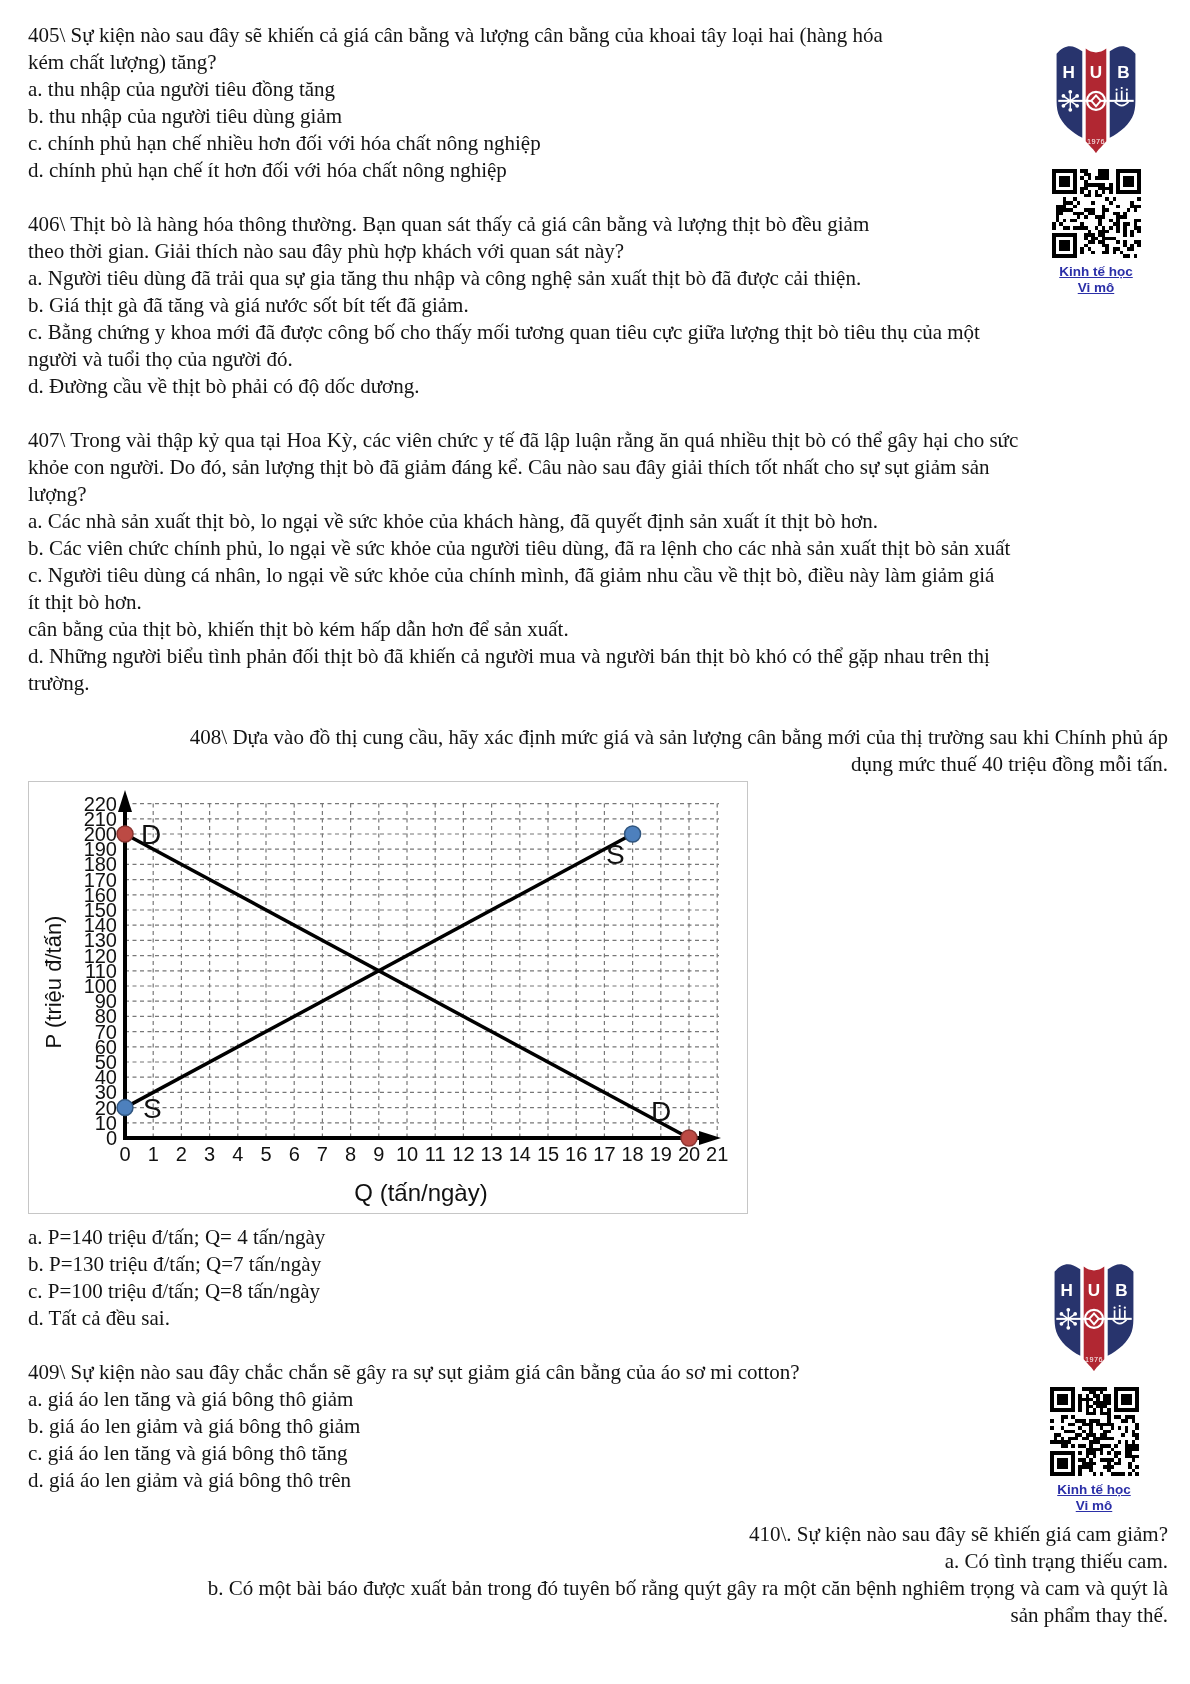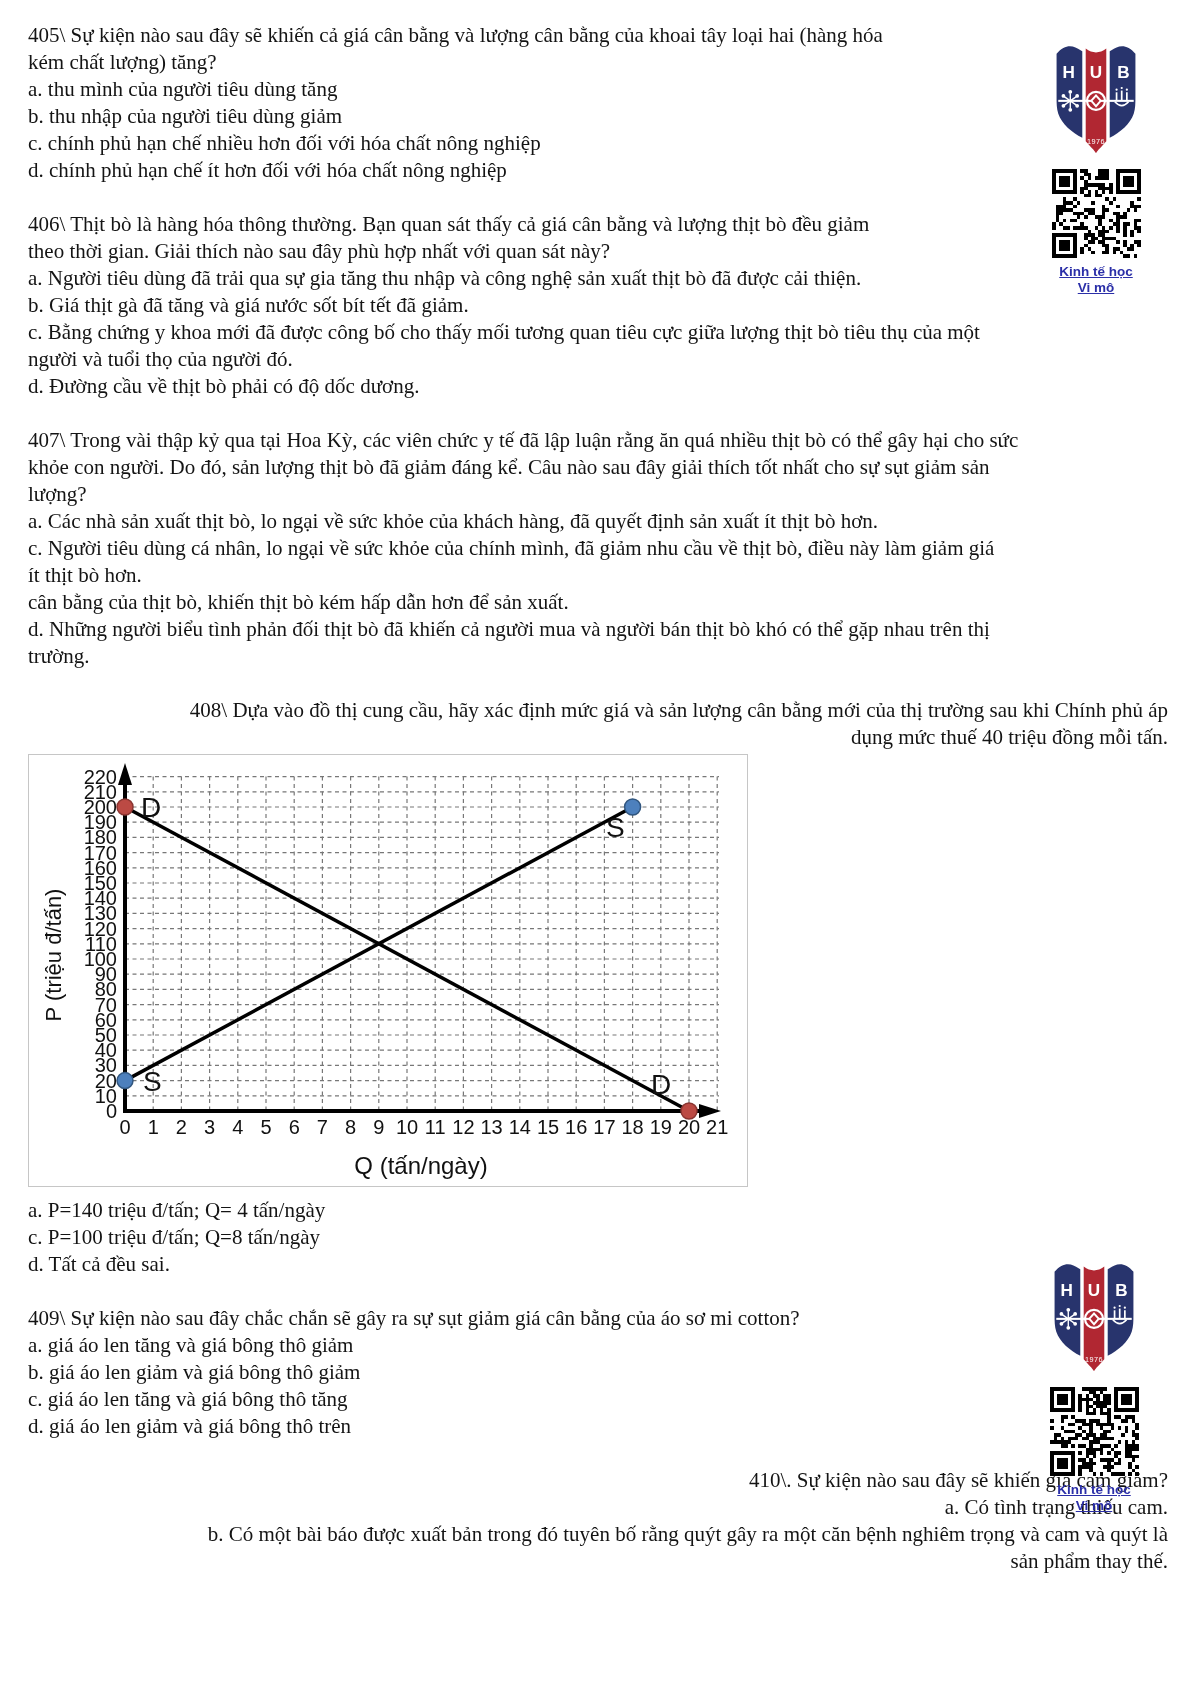--- a/index.html
+++ b/index.html
@@ -34,39 +34,40 @@
 </style>
 </head>
 <body>
 
 <div class="page">
 
   <div class="content">
     <section class="q">
         <div class="line">405\ Sự kiện nào sau đây sẽ khiến cả giá cân bằng và lượng cân bằng của khoai tây loại hai (hàng hóa</div>
         <div class="line">kém chất lượng) tăng?</div>
-        <div class="line">a. thu mình của người tiêu dùng tăng</div>
+        <div class="line">a. thu nhập của người tiêu đồng tăng</div>
         <div class="line">b. thu nhập của người tiêu dùng giảm</div>
         <div class="line">c. chính phủ hạn chế nhiều hơn đối với hóa chất nông nghiệp</div>
         <div class="line">d. chính phủ hạn chế ít hơn đối với hóa chất nông nghiệp</div>
       </section>
     <section class="q">
         <div class="line">406\ Thịt bò là hàng hóa thông thường. Bạn quan sát thấy cả giá cân bằng và lượng thịt bò đều giảm</div>
-        <div class="line">theo thời gian. Giải thích nào sau đây phù hợp nhất với quan sát này?</div>
+        <div class="line">theo thời gian. Giải thích nào sau đây phù hợp khách với quan sát này?</div>
         <div class="line">a. Người tiêu dùng đã trải qua sự gia tăng thu nhập và công nghệ sản xuất thịt bò đã được cải thiện.</div>
         <div class="line">b. Giá thịt gà đã tăng và giá nước sốt bít tết đã giảm.</div>
         <div class="line">c. Bằng chứng y khoa mới đã được công bố cho thấy mối tương quan tiêu cực giữa lượng thịt bò tiêu thụ của một</div>
         <div class="line">người và tuổi thọ của người đó.</div>
         <div class="line">d. Đường cầu về thịt bò phải có độ dốc dương.</div>
       </section>
     <section class="q extra-gap">
         <div class="line">407\ Trong vài thập kỷ qua tại Hoa Kỳ, các viên chức y tế đã lập luận rằng ăn quá nhiều thịt bò có thể gây hại cho sức</div>
         <div class="line">khỏe con người. Do đó, sản lượng thịt bò đã giảm đáng kể. Câu nào sau đây giải thích tốt nhất cho sự sụt giảm sản</div>
         <div class="line">lượng?</div>
         <div class="line">a. Các nhà sản xuất thịt bò, lo ngại về sức khỏe của khách hàng, đã quyết định sản xuất ít thịt bò hơn.</div>
+        <div class="line">b. Các viên chức chính phủ, lo ngại về sức khỏe của người tiêu dùng, đã ra lệnh cho các nhà sản xuất thịt bò sản xuất</div>
         <div class="line">c. Người tiêu dùng cá nhân, lo ngại về sức khỏe của chính mình, đã giảm nhu cầu về thịt bò, điều này làm giảm giá</div>
         <div class="line">ít thịt bò hơn.</div>
         <div class="line">cân bằng của thịt bò, khiến thịt bò kém hấp dẫn hơn để sản xuất.</div>
         <div class="line">d. Những người biểu tình phản đối thịt bò đã khiến cả người mua và người bán thịt bò khó có thể gặp nhau trên thị</div>
         <div class="line">trường.</div>
       </section>
     <section class="q no-gap">
         <div class="line">408\ Dựa vào đồ thị cung cầu, hãy xác định mức giá và sản lượng cân bằng mới của thị trường sau khi Chính phủ áp</div>
         <div class="line">dụng mức thuế 40 triệu đồng mỗi tấn.</div>
       </section>
@@ -175,20 +176,21 @@
           <circle cx="603.5999999999999" cy="52" r="8" fill="#4d80bd" stroke="#31567f" stroke-width="1.5"></circle>
           <text x="577.0919999999999" y="81.75999999999999" class="curve-label">S</text>
           <text x="114.048" y="335.6" class="curve-label">S</text>
           <text class="axis-title" text-anchor="middle" transform="translate(32,200) rotate(-90)">P (triệu đ/tấn)</text>
           <text class="axis-title-x" text-anchor="middle" x="392" y="419">Q (tấn/ngày)</text>
         </svg>
     </div>
 
     <section class="q">
         <div class="line">a. P=140 triệu đ/tấn; Q= 4 tấn/ngày</div>
+        <div class="line">b. P=130 triệu đ/tấn; Q=7 tấn/ngày</div>
         <div class="line">c. P=100 triệu đ/tấn; Q=8 tấn/ngày</div>
         <div class="line">d. Tất cả đều sai.</div>
       </section>
     <section class="q">
         <div class="line">409\ Sự kiện nào sau đây chắc chắn sẽ gây ra sự sụt giảm giá cân bằng của áo sơ mi cotton?</div>
         <div class="line">a. giá áo len tăng và giá bông thô giảm</div>
         <div class="line">b. giá áo len giảm và giá bông thô giảm</div>
         <div class="line">c. giá áo len tăng và giá bông thô tăng</div>
         <div class="line">d. giá áo len giảm và giá bông thô trên</div>
       </section>

